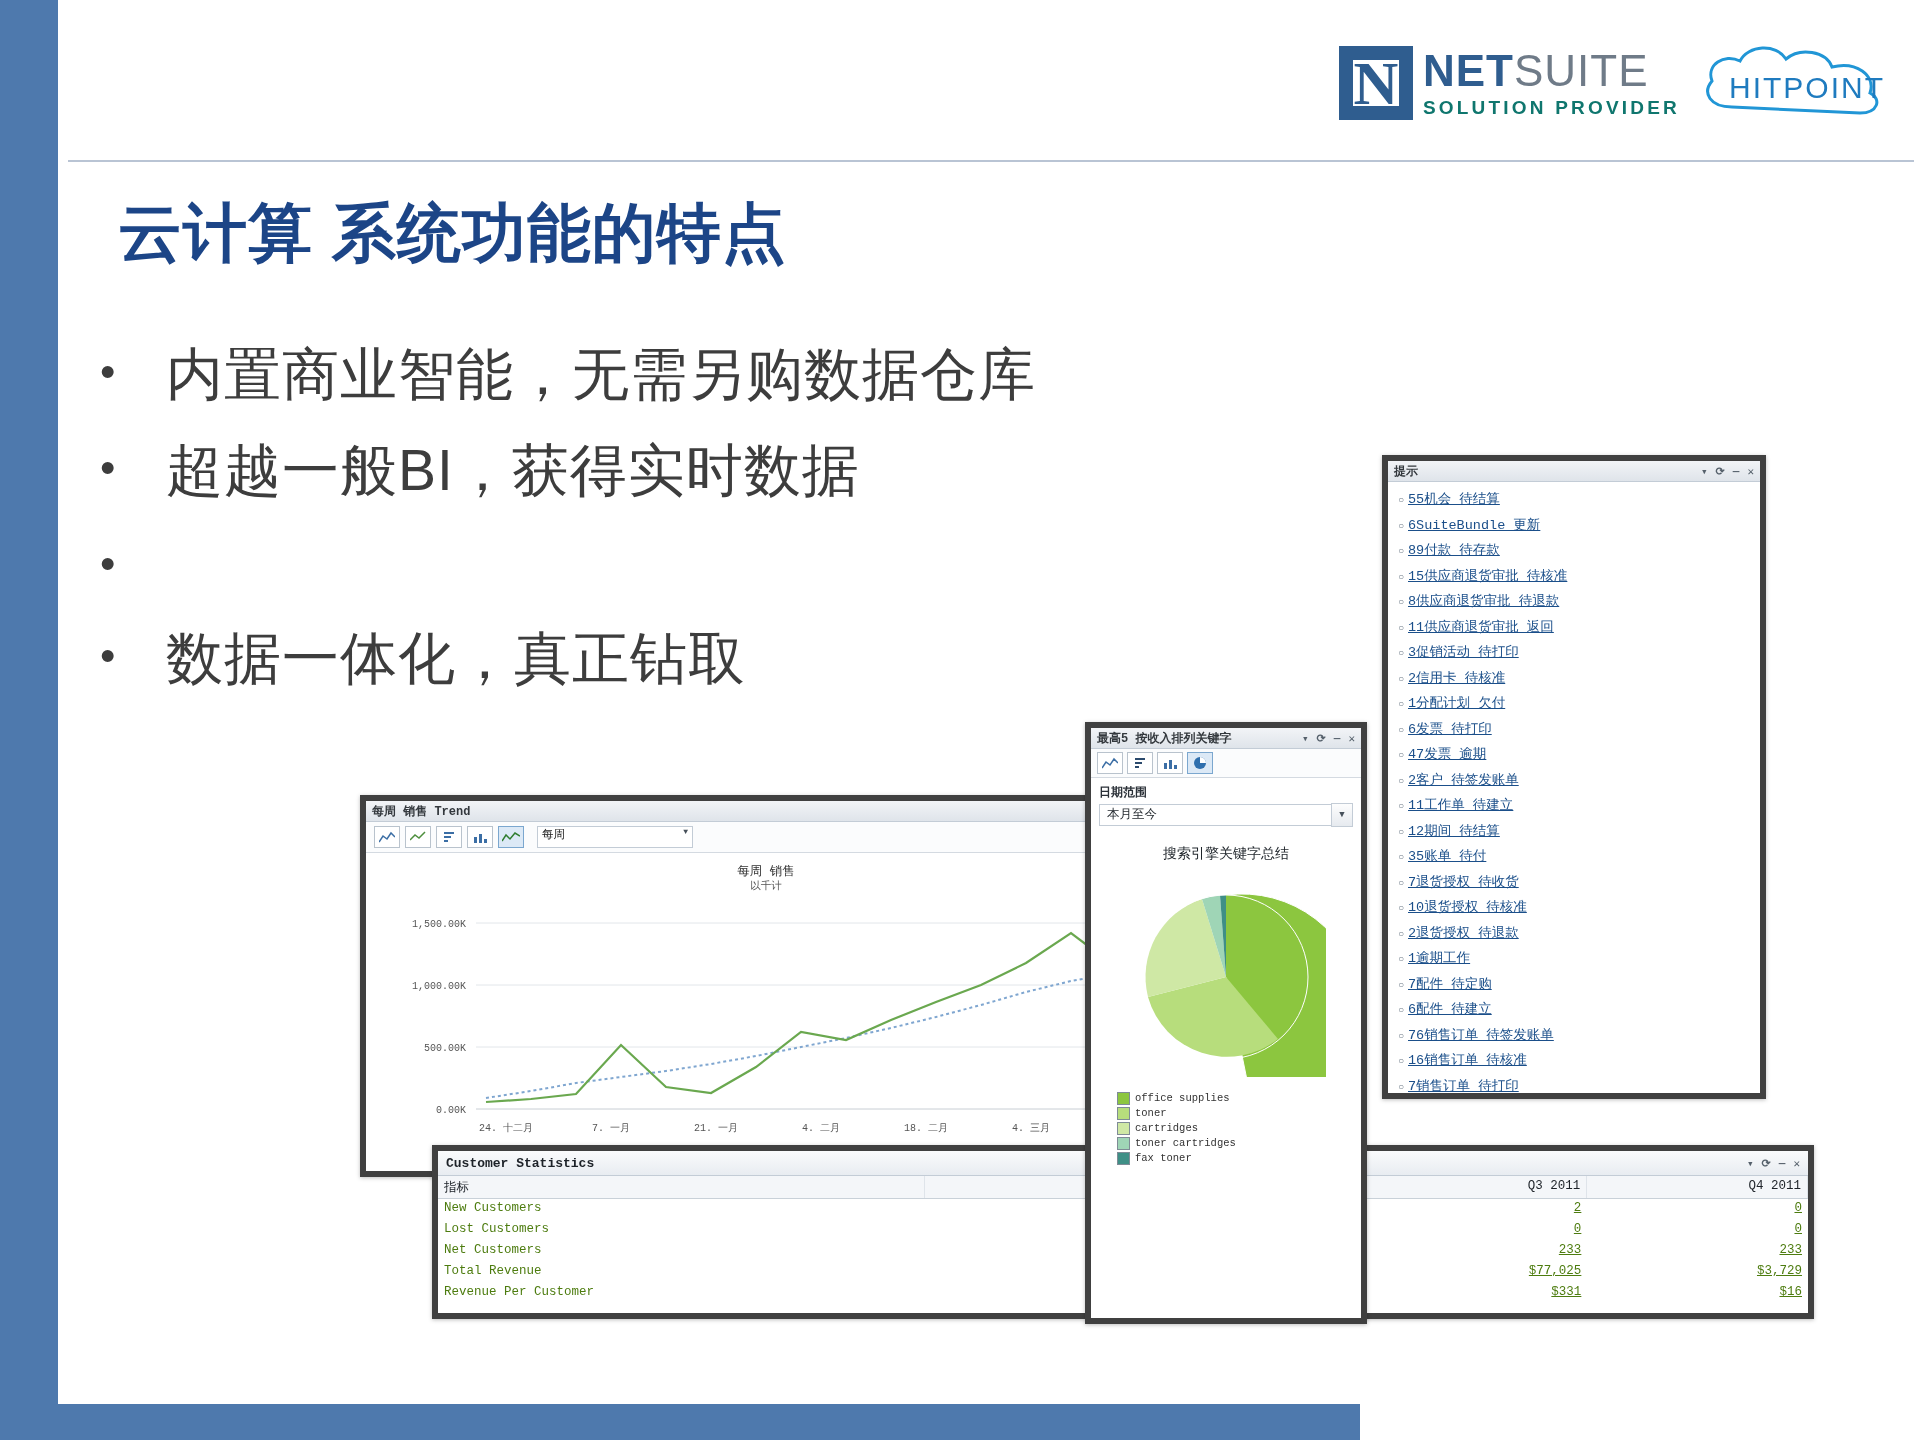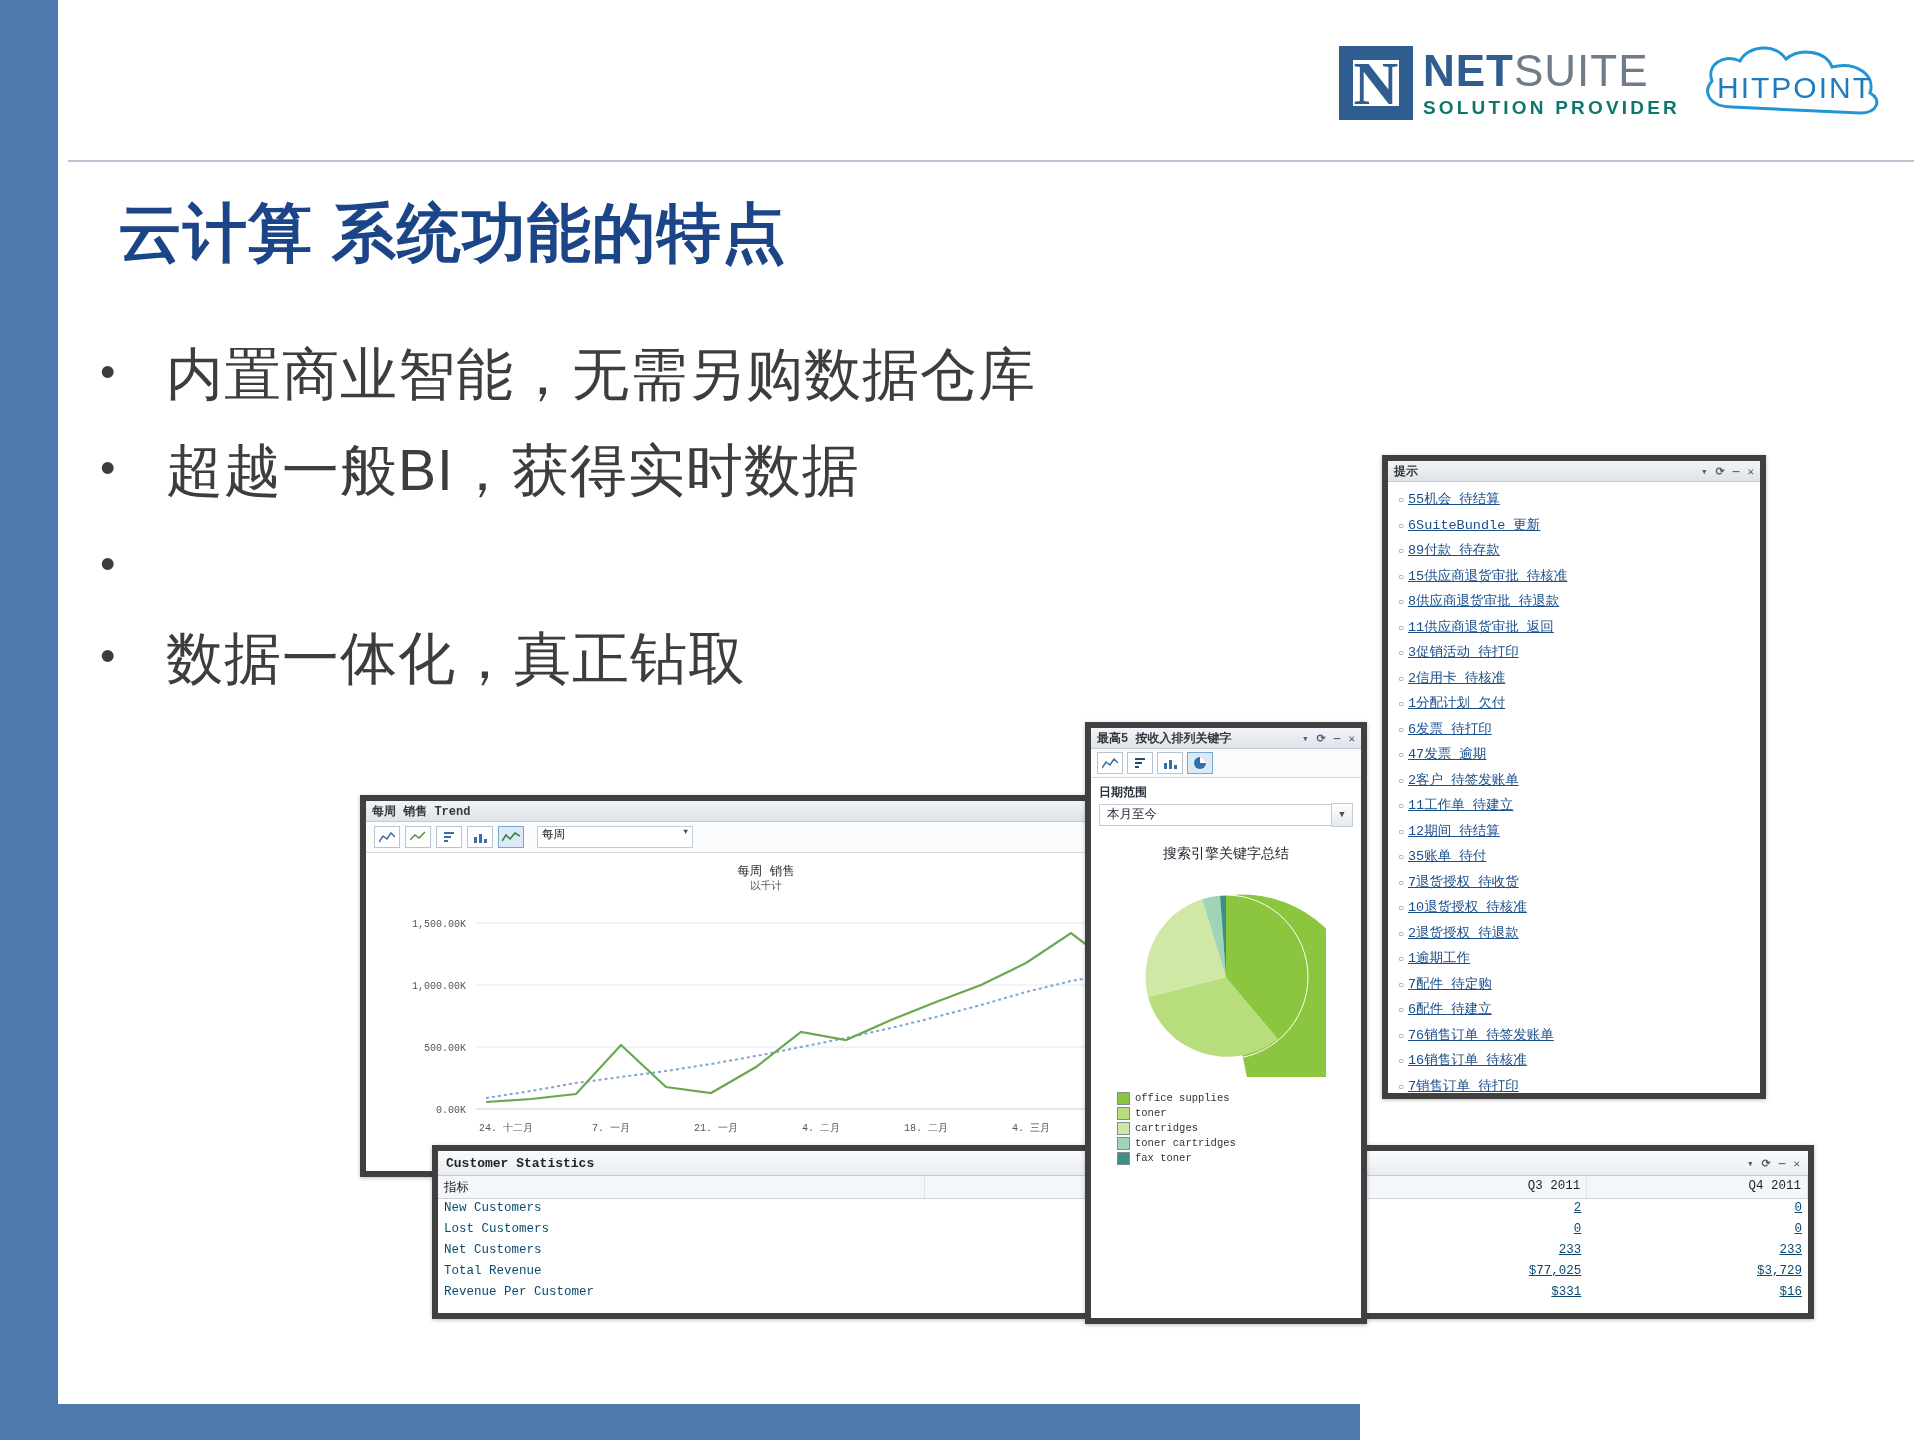--- a/index.html
+++ b/index.html
@@ -44,21 +44,21 @@
   .ns-text .ns-top b{color:#2f5d8f;font-weight:bold;}
   .ns-text .ns-top span{color:#6f7b88;font-weight:normal;}
   .ns-text .ns-sub{
     font-size:19px;color:#0f766e;font-weight:bold;letter-spacing:3.2px;margin-top:3px;
   }
   .hitpoint-cloud{
     position:relative;width:210px;height:96px;
   }
   .hitpoint-cloud svg{position:absolute;left:0;top:0;}
   .hitpoint-cloud .hp-label{
-    position:absolute;left:0;top:36px;width:210px;text-align:center;
+    position:absolute;left:12px;top:36px;width:210px;text-align:center;
     font-size:30px;letter-spacing:2px;color:#1f7bbf;font-weight:500;
   }
   
   .slide-title{
     position:absolute;left:118px;top:190px;
     font-size:64px;font-weight:bold;color:#1c4587;
     letter-spacing:1px;white-space:nowrap;
   }
   
   .bullets{
@@ -130,21 +130,21 @@
   
   #win-cust{left:432px;top:1145px;width:1370px;height:162px;}
   .cs-title{
     height:24px;background:linear-gradient(#fafbfc,#e8ecf1);border-bottom:1px solid #c3ccd6;
     display:flex;align-items:center;padding:0 8px;font-size:13px;font-weight:bold;color:#1d2228;
   }
   .cs-head{
     display:flex;height:22px;border-bottom:1px solid #c9d1d9;background:#f4f6f9;font-size:12.5px;color:#1d2228;
   }
   .cs-head div{padding:3px 6px;border-right:1px solid #dfe4ea;}
-  .cs-row{display:flex;height:21px;font-size:12.5px;color:#0c4a6e;}
+  .cs-row{display:flex;height:21px;font-size:12.5px;color:#4d7c0f;}
   .cs-row div{padding:2px 6px;}
   .c-metric{width:490px;}
   .c-q{width:215px;text-align:right;}
   .c-q.u{text-decoration:underline;}
 </style>
 </head>
 <body>
 
 <div class="left-bar"></div>
 <div class="bottom-bar">

